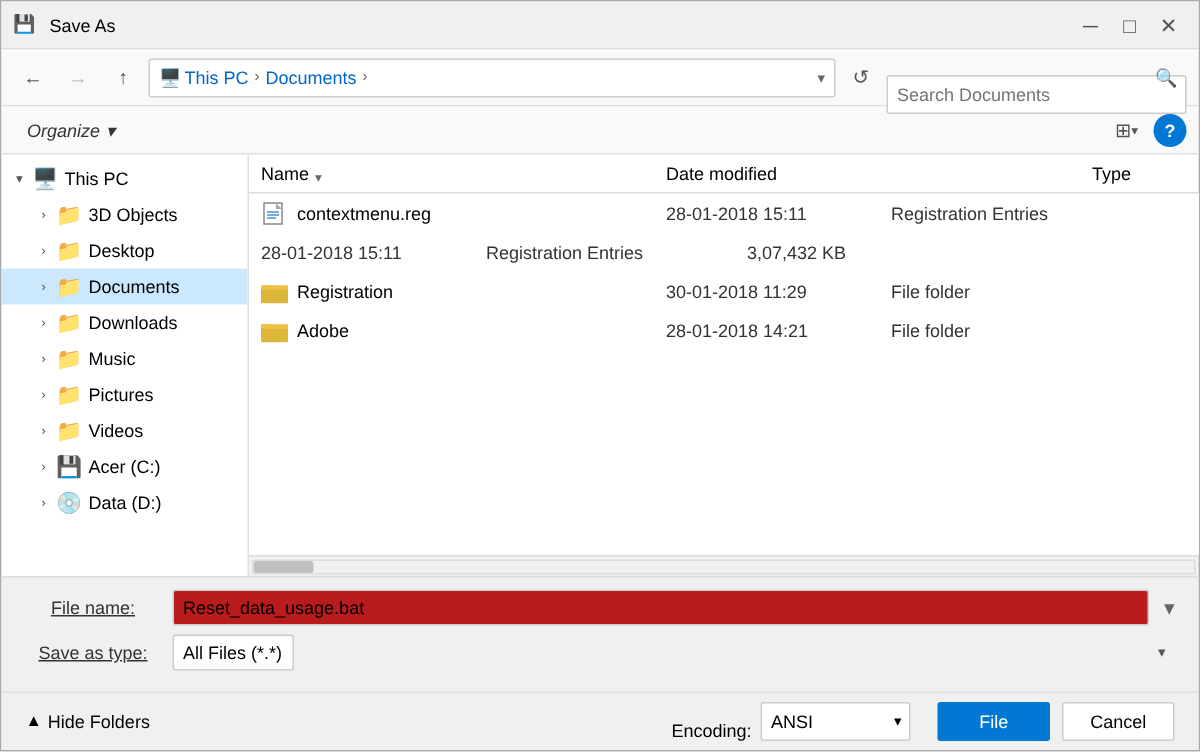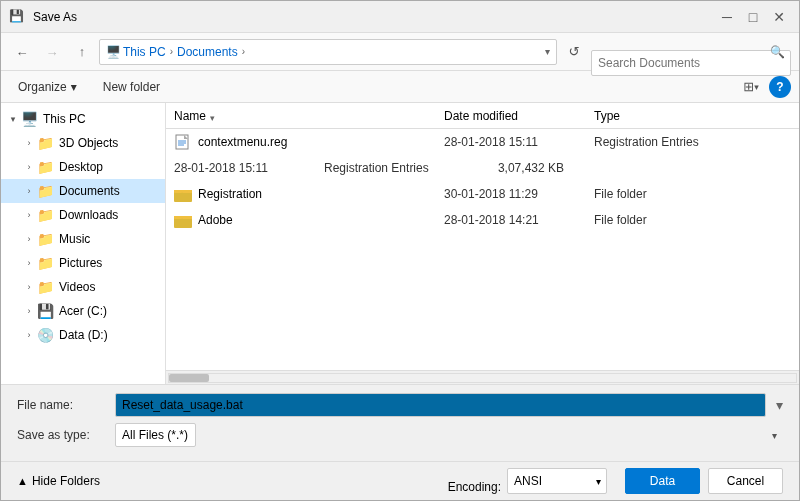--- a/index.html
+++ b/index.html
@@ -166,20 +166,21 @@
       display: flex;
       align-items: center;
       gap: 4px;
       padding: 3px 8px;
       background: transparent;
       border: 1px solid transparent;
       cursor: pointer;
       font-size: 12px;
       border-radius: 2px;
       color: #333;
+      font-style: italic;
     }
     .toolbar-right {
       margin-left: auto;
       display: flex;
       align-items: center;
       gap: 4px;
     }
     .view-btn {
       width: 28px;
       height: 24px;
@@ -272,21 +273,21 @@
       align-items: center;
       padding: 0 8px;
       height: 26px;
       border-bottom: 1px solid #ddd;
       background: #fff;
       font-size: 12px;
       color: #000;
     }
     .col-name { flex: 0 0 270px; display: flex; align-items: flex-end; gap: 4px; cursor: pointer; }
     .col-date { flex: 0 0 150px; cursor: pointer; }
-    .col-type { flex: 0 0 160px; cursor: pointer; }
+    .col-type { flex: 0 0 160px; cursor: pointer; text-align: right; }
     .col-size { flex: 0 0 80px; text-align: right; cursor: pointer; }
     .sort-icon { color: #666; font-size: 9px; }
 
     
     .file-list {
       flex: 1;
       overflow-y: auto;
       background: #fff;
     }
 
@@ -350,30 +351,31 @@
       padding: 8px 16px;
     }
     .form-row {
       display: flex;
       align-items: center;
       margin-bottom: 6px;
       gap: 8px;
     }
     .form-label {
       width: 90px;
-      text-align: left;
+      text-align: center;
       font-size: 12px;
       color: #333;
       flex-shrink: 0;
+      text-decoration: underline;
     }
     .form-input {
       flex: 1;
       height: 24px;
       border: 1px solid #ccc;
-      background: #0369a1;
+      background: #b91c1c;
       padding: 0 6px;
       font-size: 12px;
       border-radius: 2px;
     }
     .form-select {
       flex: 1;
       height: 24px;
       border: 1px solid #ccc;
       background: #fff;
       padding: 0 6px;
@@ -491,23 +493,20 @@
       <input class="search-bar" type="text" placeholder="Search Documents" style="">
       <span class="search-icon-right">🔍</span>
     </div>
   </div>
 
   <div class="toolbar">
     <button class="toolbar-btn">
       <span>Organize</span>
       <span>▾</span>
     </button>
-    <button class="toolbar-btn">
-      <span>New folder</span>
-    </button>
     <div class="toolbar-right">
       <button class="view-btn">
         <span>⊞</span>
         <span style="font-size:9px">▾</span>
       </button>
       <button class="help-btn">
         <span>?</span>
       </button>
     </div>
   </div>
@@ -673,18 +672,18 @@
     </div>
     <div class="encoding-area">
       <span class="encoding-label">Encoding:</span>
       <div class="encoding-select-wrap">
         <select class="encoding-select" id="encoding-select">
           <option id="encoding-option">ANSI</option>
         </select>
         <span style="position:absolute;right:6px;top:50%;transform:translateY(-50%);pointer-events:none;font-size:10px">▾</span>
       </div>
       <div class="footer-btns">
-        <button class="footer-btn" id="save-btn">Data</button>
+        <button class="footer-btn" id="save-btn">File</button>
         <button class="footer-btn secondary" id="cancel-btn">Cancel</button>
       </div>
     </div>
   </div>
 </div>
 
 </body></html>

